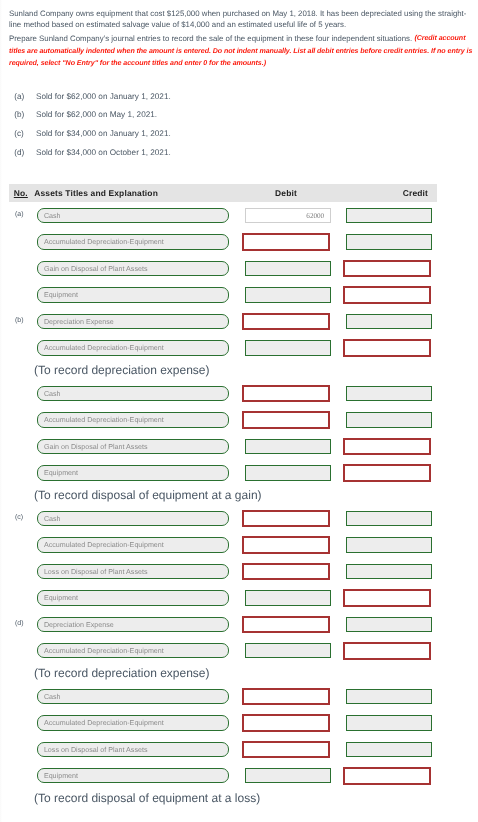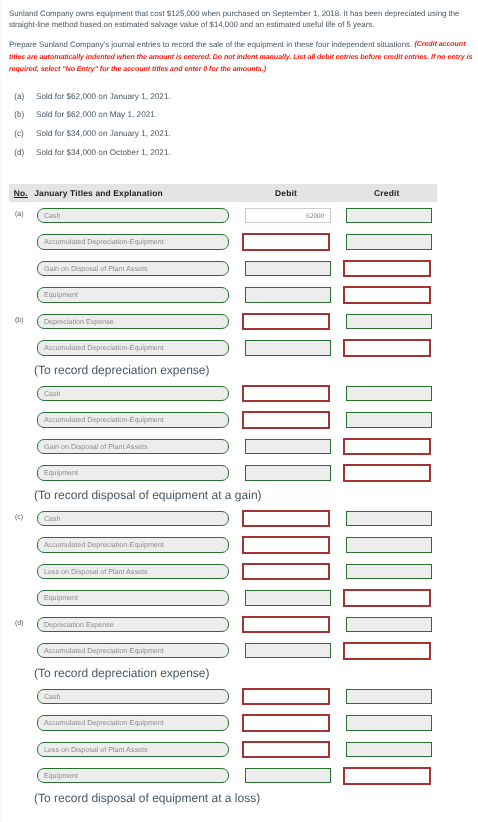--- a/index.html
+++ b/index.html
@@ -4,38 +4,38 @@
 <title>Journal Entry Worksheet</title>
 <style>
   html,body{margin:0;padding:0;background:#ffffff;}
   body{width:478px;height:822px;overflow:hidden;font-family:"Liberation Sans",sans-serif;
        color:#4a5764;font-size:7.85px;-webkit-font-smoothing:antialiased;text-rendering:geometricPrecision;}
   .page{position:relative;width:478px;height:822px;transform:translateZ(0);}
   .edge-shade{position:absolute;left:0;top:0;width:2px;height:822px;
     background:linear-gradient(to right,#f9f9f9,#ffffff);}
   .intro{position:absolute;left:9px;top:7.55px;width:464px;}
   .intro p{margin:0;line-height:11.2px;}
-  .intro .p2{margin-top:9px;}
+  .intro .p2{margin-top:3px;}
   .em{color:#fb1b0e;font-style:italic;font-weight:bold;font-size:7.1px;letter-spacing:-0.065px;line-height:11.2px;position:relative;top:-0.5px;}
   .situations{position:absolute;left:9px;top:92.6px;width:464px;font-size:8.2px;}
   .sit{position:relative;height:18.65px;line-height:8.6px;}
   .sit .lbl{position:absolute;left:5.3px;top:0;}
   .sit .txt{position:absolute;left:27px;top:0;}
   table.jt{position:absolute;left:9px;top:184.05px;border-collapse:collapse;width:428px;
            table-layout:fixed;}
   .thead td{background:#e4e4e4;font-weight:bold;color:#1f1f1f;height:18.4px;vertical-align:middle;font-size:8.45px;letter-spacing:0.15px;}
   .thead td{box-sizing:border-box;}
   .thead .c-no{padding-left:4.8px;}
   .thead .c-acct{padding-left:0px;text-indent:-2.8px;}
   .thead .c-debit{padding-right:18px;margin-top:36px;}
   .thead .c-credit{padding-right:9px;}
   .c-no{width:28px;text-decoration:underline;}
   .c-acct{width:207.5px;}
   .c-debit{width:101px;text-align:center;}
-  .c-credit{width:91.5px;text-align:center;margin-top:12px;}
+  .c-credit{width:91.5px;text-align:right;margin-top:12px;}
   tr.row{height:26.45px;}
   td{padding:0;}
   .fld{box-sizing:border-box;height:15.5px;display:block;font-size:7.15px;line-height:15.3px;
        font-family:"Liberation Sans",sans-serif;overflow:hidden;white-space:nowrap;}
   .acct{width:191.5px;margin-left:0px;padding-left:5.9px;color:#8c8c8c;border-radius:7px;}
   .amt{width:86.2px;text-align:right;padding-right:5.5px;color:#7a7a7a;}
   .g{border:1.1px solid #2a7030;background:#ededed;}
   .r{border:2.4px solid #a63232;background:#ffffff;box-sizing:content-box;
      height:13.6px;margin-left:-2.5px;margin-top:0.1px;}
   .amt.r{width:78.4px;}
@@ -44,21 +44,21 @@
   .memo{padding-left:25.1px;color:#4a5764;font-size:12px;vertical-align:top;
         line-height:9px;padding-top:4.7px;}
   .nolbl{text-align:left;padding-left:6.0px;font-size:7.0px;vertical-align:top;line-height:25.4px;}
 </style>
 </head>
 <body>
 
 <div class="page">
   <div class="edge-shade"></div>
   <div class="intro">
-    <p>Sunland Company owns equipment that cost $125,000 when purchased on September 1, 2018. It has been depreciated using the straight-line method based on estimated salvage value of $14,000 and an estimated useful life of 5 years.</p>
+    <p>Sunland Company owns equipment that cost $125,000 when purchased on May 1, 2018. It has been depreciated using the straight-line method based on estimated salvage value of $14,000 and an estimated useful life of 5 years.</p>
     <p class="p2"><span>Prepare Sunland Company’s journal entries to record the sale of the equipment in these four independent situations. </span><span class="em">(Credit account titles are automatically indented when the amount is entered. Do not indent manually. List all debit entries before credit entries. If no entry is required, select "No Entry" for the account titles and enter 0 for the amounts.)</span></p>
   </div>
   <div class="situations">
       <div class="sit">
         <span class="lbl">(a)</span>
         <span class="txt">Sold for $62,000 on January 1, 2021.</span>
       </div>
       <div class="sit">
         <span class="lbl">(b)</span>
         <span class="txt">Sold for $62,000 on May 1, 2021.</span>
@@ -69,21 +69,21 @@
       </div>
       <div class="sit">
         <span class="lbl">(d)</span>
         <span class="txt">Sold for $34,000 on October 1, 2021.</span>
       </div>
     </div>
   <table class="jt">
     <tbody>
         <tr class="thead">
           <td class="c-no">No.</td>
-          <td class="c-acct">January Titles and Explanation</td>
+          <td class="c-acct">Assets Titles and Explanation</td>
           <td class="c-debit">Debit</td>
           <td class="c-credit">Credit</td>
         </tr>
         <tr class="row">
           <td class="nolbl">(a)</td>
           <td>
             <div class="fld acct g">Cash</div>
           </td>
           <td>
             <div class="fld amt debit n">62000</div>

